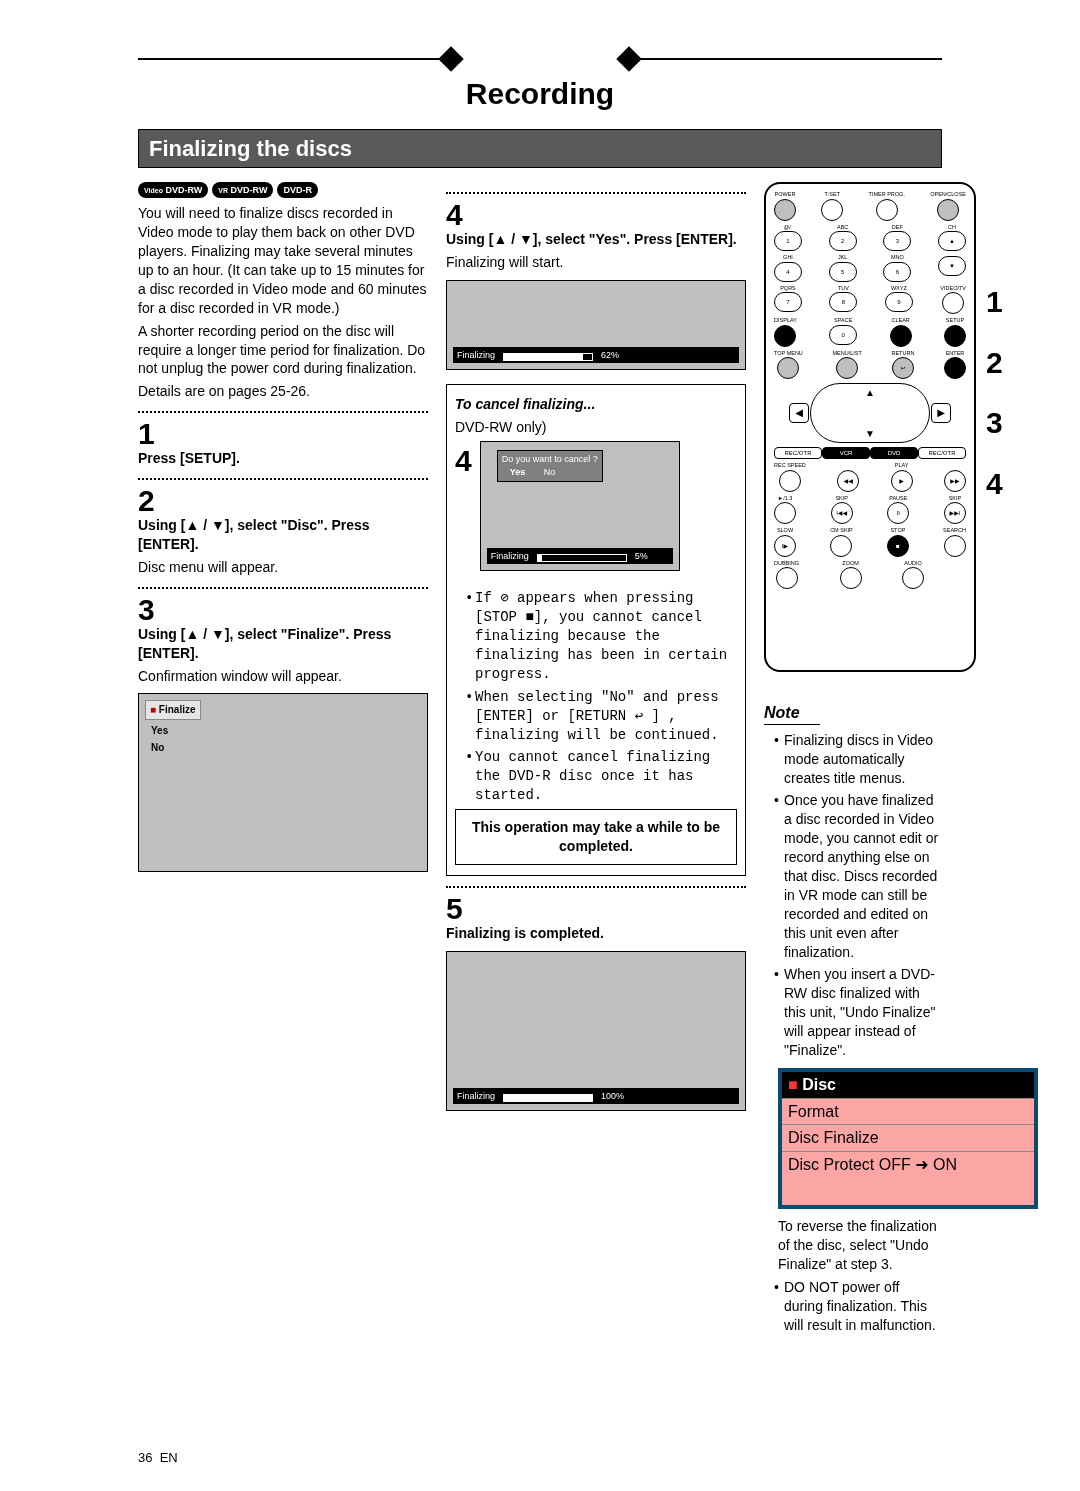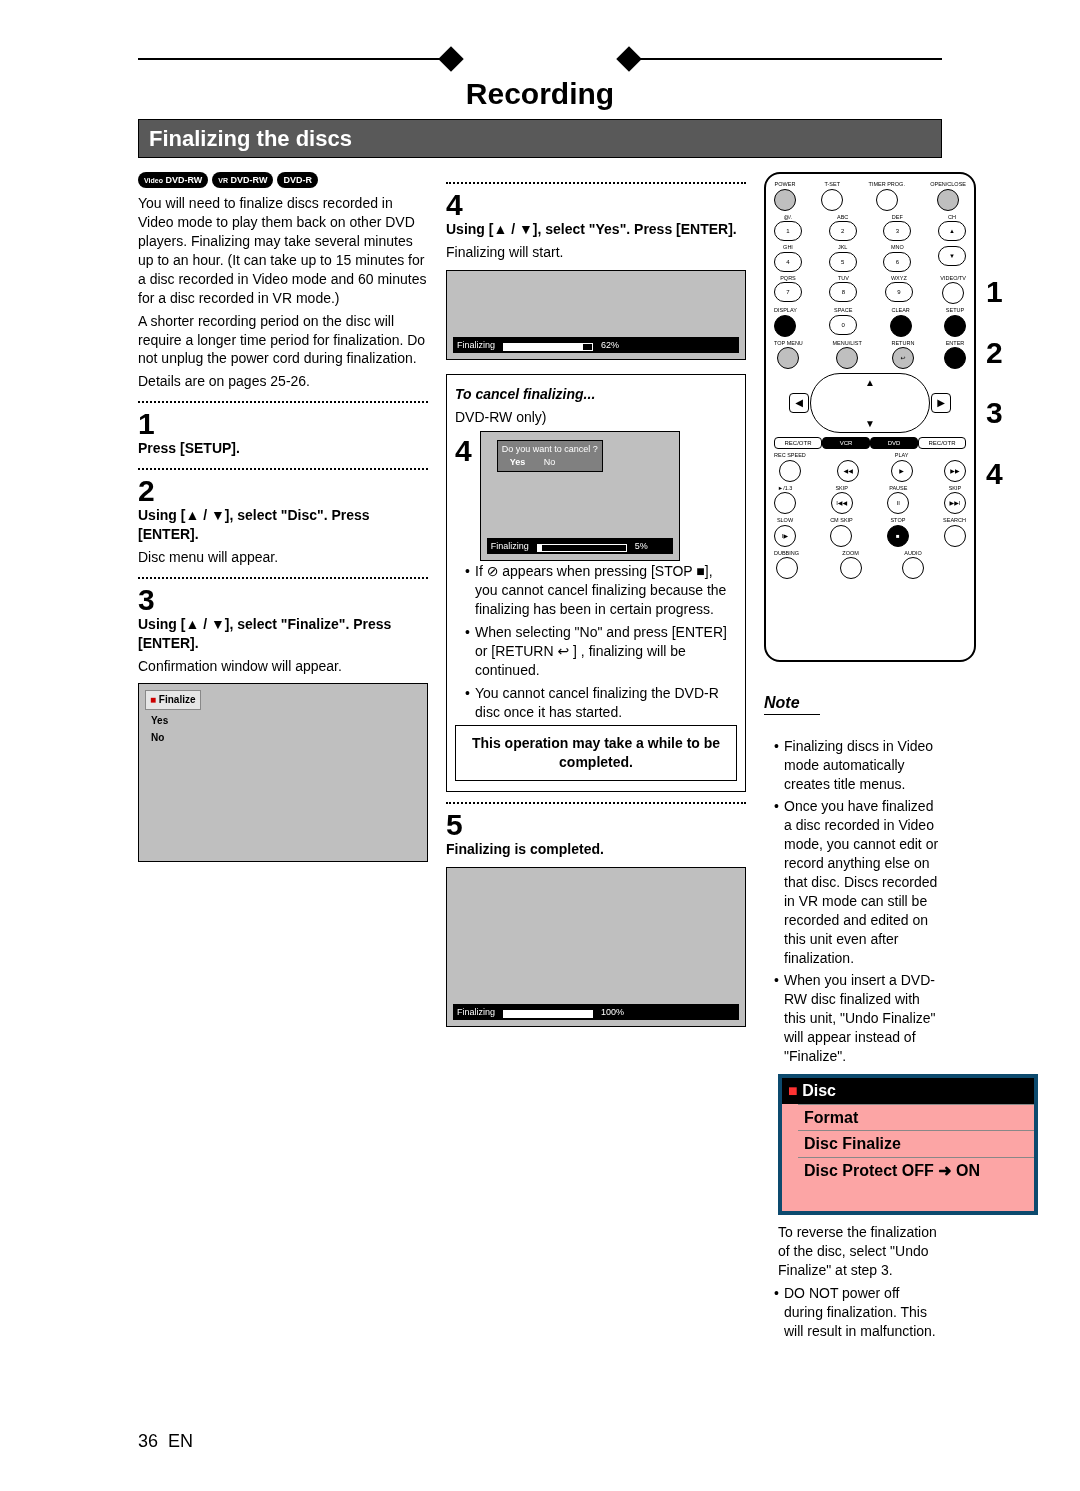--- a/index.html
+++ b/index.html
@@ -11,21 +11,21 @@
   .banner-top { position: relative; height: 40px; }
   .banner-top::before, .banner-top::after {
     content:""; position:absolute; top:8px; width:40%; height:2px; background:#000;
   }
   .banner-top::before { left:0; } .banner-top::after { right:0; }
   .diamond-l, .diamond-r { position:absolute; top:0; width:18px; height:18px; background:#000; transform:rotate(45deg); }
   .diamond-l { left:40%; margin-left:-18px; top:0; }
   .diamond-r { right:40%; margin-right:-18px; top:0; }
   .banner-title { text-align:center; font-weight:bold; font-size:30px; margin-top:-20px; position:relative; z-index:2; background:#fff; display:inline-block; padding:0 12px; }
   .banner-title-wrap { text-align:center; }
-  .sub-banner { background:#595959; color:#fff; font-size:22px; font-weight:bold; padding:4px 10px; margin-top:4px; border:1px solid #000; text-align:left; }
+  .sub-banner { background:#595959; color:#fff; font-size:22px; font-weight:bold; padding:4px 10px; margin-top:14px; border:1px solid #000; text-align:left; }
 
   .columns { display:flex; gap:18px; margin-top:14px; }
   .col { flex:1 1 0; min-width:0; }
   .col.c1 { flex:0 0 290px; }
   .col.c2 { flex:0 0 300px; }
   .col.c3 { flex:1 1 auto; }
 
   .badge-row { display:flex; gap:4px; margin-bottom:6px; }
   .badge { background:#000; color:#fff; font-size:9px; font-weight:bold; border-radius:10px; padding:2px 6px; display:inline-block; }
   .badge .sup { font-size:7px; color:#fff; }
@@ -72,25 +72,25 @@
   .mode-btn { width:48px; border:1px solid #000; border-radius:4px; text-align:center; padding:1px 0; }
   .mode-btn.dark { background:#000; color:#fff; }
 
   .remote-side { display:flex; flex-direction:column; justify-content:flex-start; gap:20px; padding-top:100px; font-size:30px; font-weight:bold; }
   .remote-side .line { position:relative; }
 
   .note-hd { font-style:italic; font-weight:bold; font-size:16px; border-bottom:1px solid #000; display:inline-block; padding-right:20px; }
 
   .four-left { float:left; font-size:30px; font-weight:bold; margin-right:8px; }
 
-  .footer { position:absolute; bottom:38px; left:60px; font-size:18px; }
+  .footer { position:absolute; bottom:24px; left:60px; font-size:13px; }
 
   .osd-list { border:4px solid #0c4a6e; background:#fca5a5; width:100%; font-size:16px; }
   .osd-list .hd { background:#000; color:#fff; padding:2px 6px; font-weight:bold; }
-  .osd-list .li { border-top:1px solid #888; padding:2px 6px; font-weight:bold;margin-left:16px; }
+  .osd-list .li { border-top:1px solid #888; padding:2px 6px; font-weight:normal; }
   .osd-list .pad { height:28px; }
 </style>
 </head>
 <body>
 
 <div class="page">
 
   <div class="banner-wrap">
     <div class="banner-top">
       <span class="diamond-l"></span>
@@ -173,21 +173,21 @@
             <div class="osd-body" style="height:60px"></div>
             <div class="osd-status">
               <span>Finalizing</span>
               <span class="progress">
                   <span class="progress-fill" style="width:5%"></span>
                 </span>
               <span>5%</span>
             </div>
           </div>
         </div>
-        <ul class="b" style="margin-top:1px; clear:both;">
+        <ul class="b" style="margin-top:18px; clear:both;font-family:Liberation Mono, monospace;">
           <li>If  ⊘  appears when pressing [STOP ■], you cannot cancel finalizing because the finalizing has been in certain progress.</li>
           <li>When selecting "No" and press [ENTER] or [RETURN  ↩ ] , finalizing will be continued.</li>
           <li>You cannot cancel finalizing the DVD-R disc once it has started.</li>
         </ul>
         <div class="frame">This operation may take a while to be completed.</div>
       </div>
 
       <hr class="dots">
       <div class="step-block">
         <div class="big-num">5</div>
@@ -409,21 +409,21 @@
         <div class="remote-side">
           <span class="line">1</span>
           <span class="line">2</span>
           <span class="line">3</span>
           <span class="line">4</span>
         </div>
       </div>
 
       <div style="margin-top:30px;">
         <div class="note-hd">Note</div>
-        <ul class="b" style="margin-top:22px;">
+        <ul class="b" style="margin-top:6px;">
           <li>Finalizing discs in Video mode automatically creates title menus.</li>
           <li>Once you have finalized a disc recorded in Video mode, you cannot edit or record anything else on that disc. Discs recorded in VR mode can still be recorded and edited on this unit even after finalization.</li>
           <li>When you insert a DVD-RW disc finalized with this unit, "Undo Finalize" will appear instead of "Finalize".</li>
         </ul>
 
         <div class="osd-list" style="margin:8px 0 8px 14px; width:260px;">
           <div class="hd"><span style="color:#f33">■</span> <span>Disc</span></div>
           <div class="li">Format</div>
           <div class="li">Disc Finalize</div>
           <div class="li">Disc Protect OFF ➜ ON</div>

